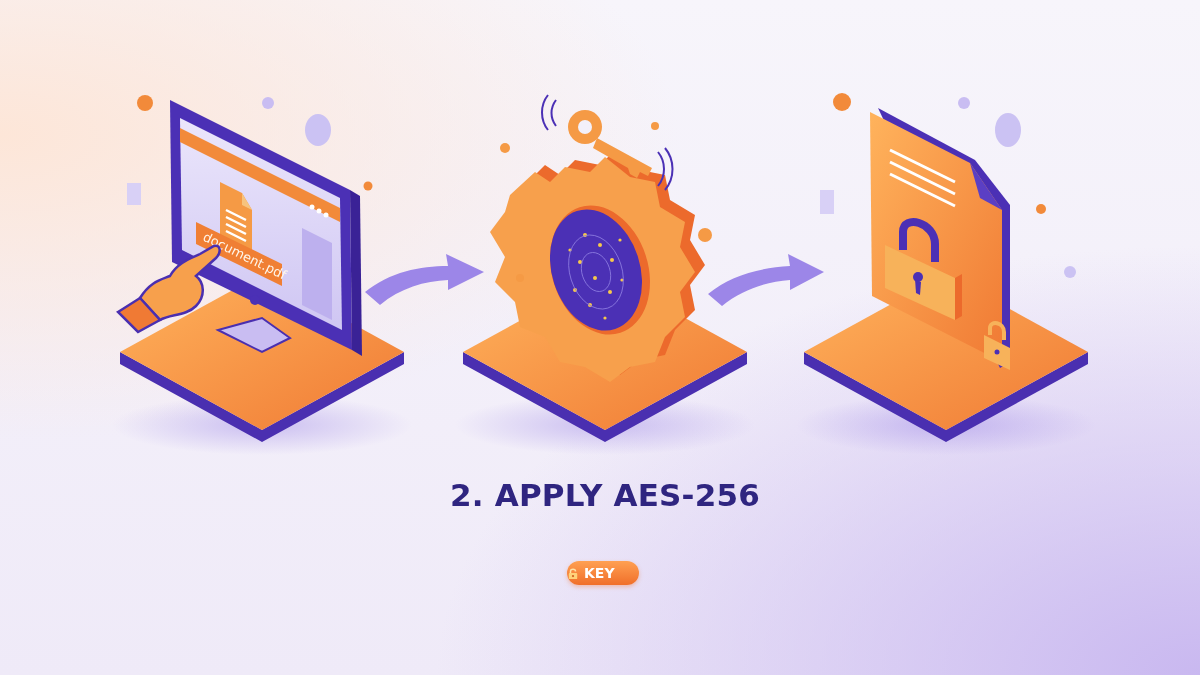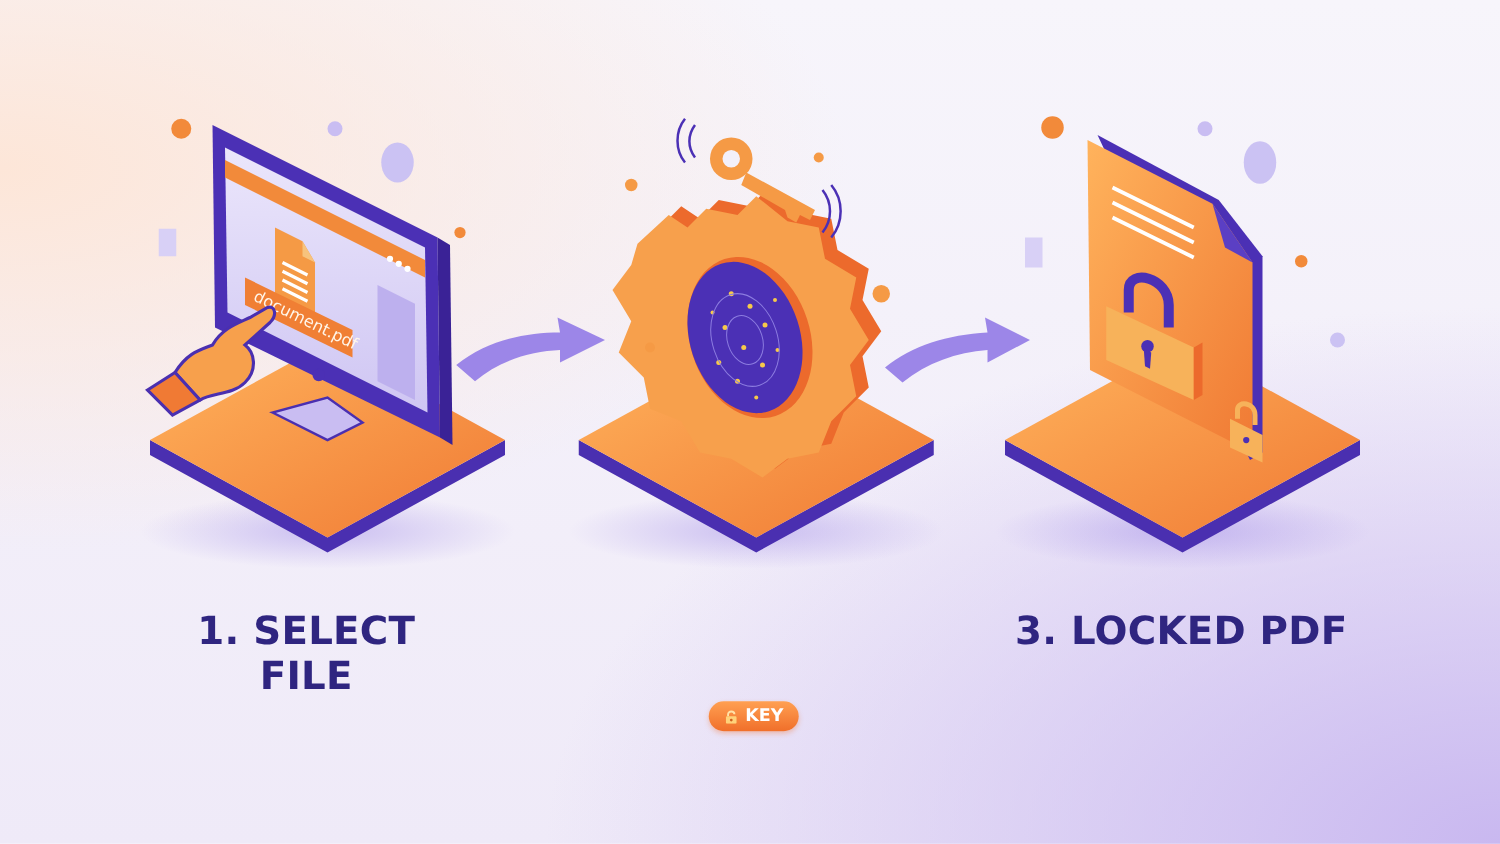--- a/index.html
+++ b/index.html
@@ -7,21 +7,21 @@
     font-family:"DejaVu Sans","Liberation Sans",sans-serif;
     background:
       radial-gradient(ellipse at 0% 20%, #fde6d8 0%, rgba(253,230,216,0) 40%),
       radial-gradient(ellipse at 100% 100%, #c9b8f0 0%, rgba(201,184,240,0) 45%),
       linear-gradient(180deg,#f7f5fb 0%,#efeaf8 100%);}
   .stage{position:absolute;inset:0;}
   svg.art{position:absolute;left:0;top:0;}
   .label{position:absolute;color:#2f2580;font-weight:bold;font-size:31px;line-height:36px;text-align:center;letter-spacing:0.2px;}
   .badge{position:absolute;left:567px;top:561px;width:72px;height:24px;border-radius:12px;
     background:linear-gradient(180deg,#ffa052,#f06f2a);color:#fff;font-weight:bold;font-size:14px;
-    display:flex;align-items:center;justify-content:center;gap:5px;box-shadow:0 2px 4px rgba(240,111,42,0.35);}
+    display:flex;align-items:center;justify-content:flex-start;gap:5px;box-shadow:0 2px 4px rgba(240,111,42,0.35);}
   .badge .lock{width:12px;height:11px;position:relative;}
   .doc-label{font-family:"DejaVu Sans",sans-serif;font-size:13px;fill:#fff6ea;}
 </style>
 </head>
 <body>
 
 <div class="stage">
 <svg class="art" width="1200" height="675" viewBox="0 0 1200 675" xmlns="http://www.w3.org/2000/svg">
   <defs>
     <linearGradient id="gOr" x1="0" y1="0" x2="1" y2="1">
@@ -162,25 +162,24 @@
     </g>
     <circle cx="842" cy="102" r="9" fill="#f28a3a"></circle>
     <circle cx="964" cy="103" r="6" fill="#c9bdf2"></circle>
     <ellipse cx="1008" cy="130" rx="13" ry="17" fill="#cbc2f3"></ellipse>
     <circle cx="1041" cy="209" r="5" fill="#f28a3a"></circle>
     <circle cx="1070" cy="272" r="6" fill="#cbc2f3"></circle>
     <rect x="820" y="190" width="14" height="24" fill="#d8d0f6"></rect>
   </g>
 </svg>
 
-<div class="label" style="left:120px;top:487px;width:250px;">1. SELECT FILE</div>
 <div class="label" style="left:440px;top:477px;width:330px;">
+  <div>2. APPLY AES-256</div>
 </div>
 <div class="badge">
   <svg class="lock" width="12" height="13" viewBox="0 0 12 13">
     <path d="M3 6 L3 4 C3 0.5 9 0.5 9 4" fill="none" stroke="#ffe2a8" stroke-width="1.8"></path>
     <rect x="1" y="6" width="10" height="7" rx="1" fill="#ffd27a"></rect>
     <circle cx="6" cy="9.5" r="1.3" fill="#d0601f"></circle>
   </svg>
   <span>KEY</span>
 </div>
-<div class="label" style="left:810px;top:487px;width:270px;">3. LOCKED PDF</div>
 </div>
 
 </body></html>

